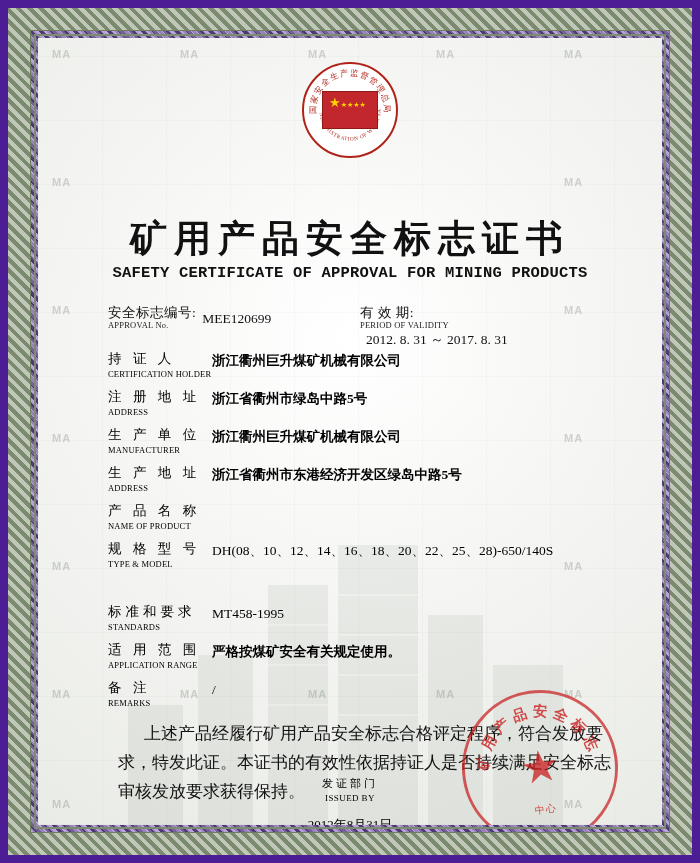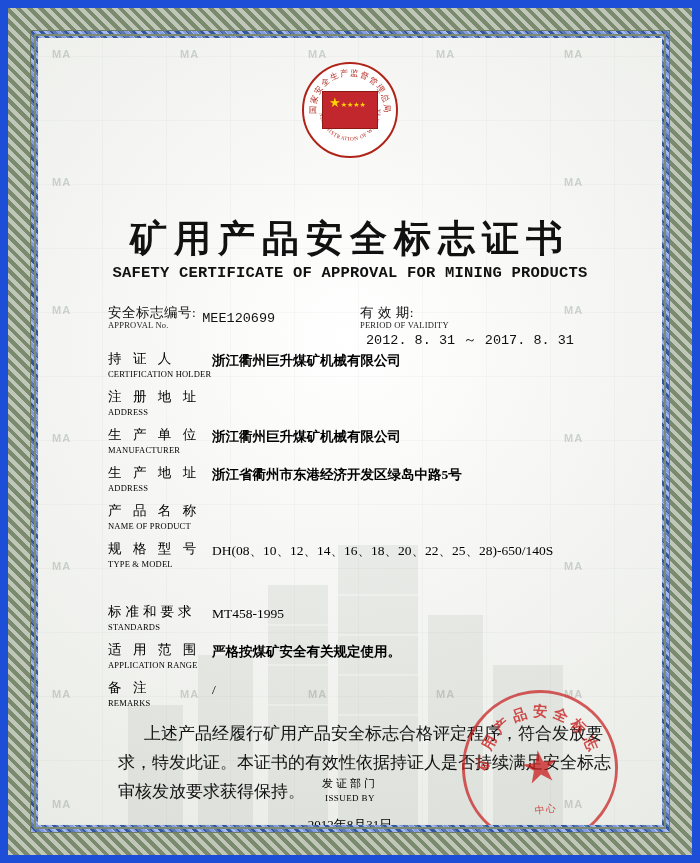--- a/index.html
+++ b/index.html
@@ -12,21 +12,21 @@
     height: 863px;
     font-family: "Liberation Serif", serif;
     overflow: hidden;
   }
 
   .certificate {
     position: relative;
     width: 700px;
     height: 863px;
     box-sizing: border-box;
-    background: #1d4ed8;
+    background: #4c1d95;
   }
 
   
   .border-outer {
     position: absolute;
     left: 8px;
     top: 8px;
     right: 8px;
     bottom: 8px;
     box-sizing: border-box;
@@ -197,21 +197,21 @@
     font-size: 8.5px;
     letter-spacing: 0.2px;
     font-family: "Liberation Serif", serif;
     color: #222;
     margin-top: 1px;
   }
   .val {
     font-size: 13.5px;
     margin-left: 6px;
     padding-top: 1px;
-    font-family: Liberation Mono, monospace;
+    font-family: Liberation Serif, serif;
     color: #111;
   }
 
   .head-left {
     display: flex;
     align-items: center;
     width: 252px;
   }
   .head-right {
     display: flex;
@@ -442,20 +442,21 @@
             <span class="en">CERTIFICATION HOLDER</span>
           </div>
           <div class="field-value cjk">浙江衢州巨升煤矿机械有限公司</div>
         </div>
 
         <div class="field-row">
           <div class="field-label">
             <span class="cn">注 册 地 址</span>
             <span class="en">ADDRESS</span>
           </div>
+          <div class="field-value cjk">浙江省衢州市绿岛中路5号</div>
         </div>
 
         <div class="field-row">
           <div class="field-label">
             <span class="cn">生 产 单 位</span>
             <span class="en">MANUFACTURER</span>
           </div>
           <div class="field-value cjk">浙江衢州巨升煤矿机械有限公司</div>
         </div>
 

